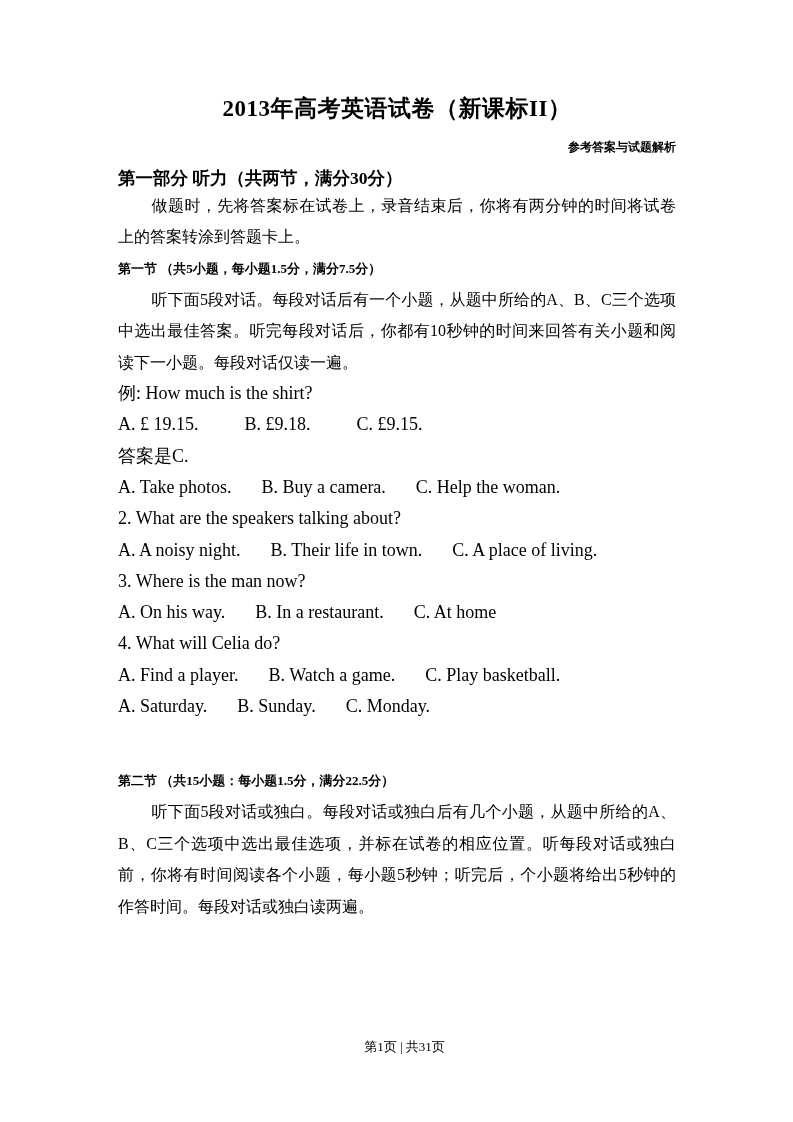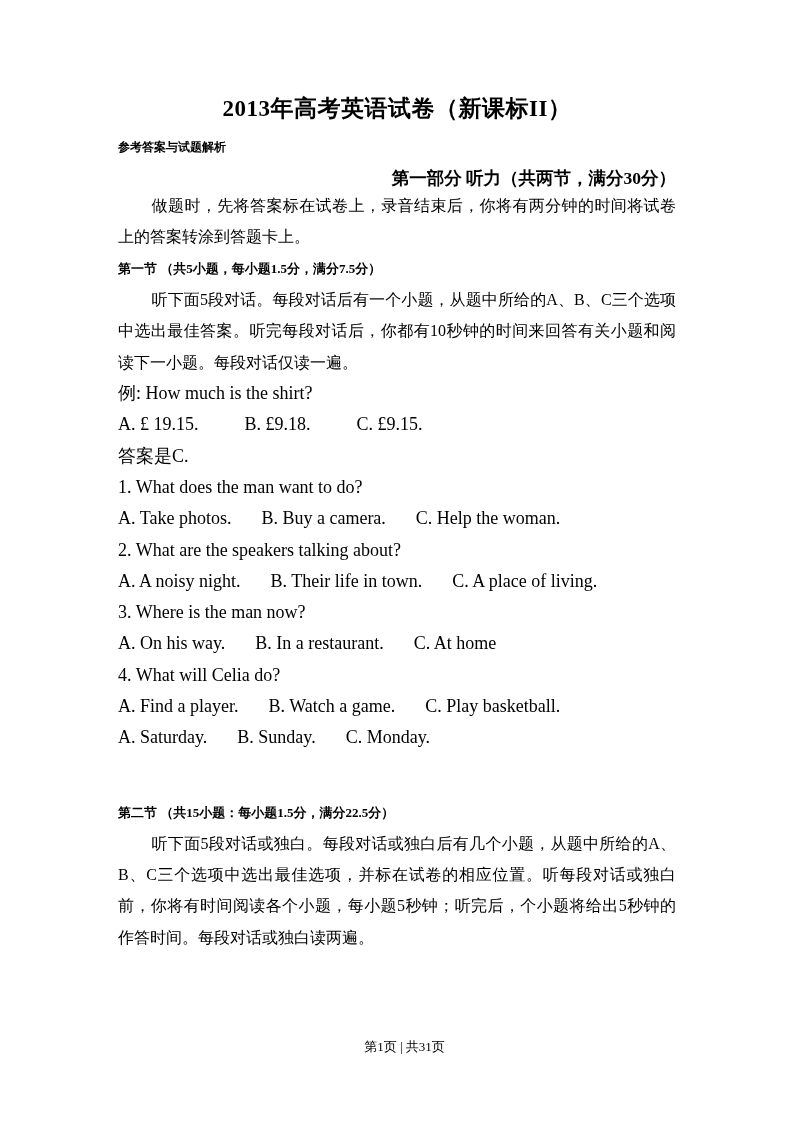--- a/index.html
+++ b/index.html
@@ -24,30 +24,29 @@
     font-size: 23px;
     font-weight: bold;
     text-align: center;
     line-height: 30px;
     margin: 0;
     letter-spacing: 0.5px;
   }
   .doc-subtitle {
     font-size: 12px;
     font-weight: bold;
-    text-align: left;
+    text-align: right;
     line-height: 15px;
     margin: 16px 0 0 0;
   }
   .part-heading {
     font-size: 17.5px;
     font-weight: bold;
     line-height: 24px;
     margin: 11px 0 0 0;
-    text-align: right;
   }
   .section-heading {
     font-size: 13px;
     font-weight: bold;
     line-height: 31px;
     margin: 0;
   }
   .section-heading.spaced-before {
     margin-top: 43px;
   }
@@ -89,21 +88,20 @@
 
     <div class="section-heading">第一节 （共5小题，每小题1.5分，满分7.5分）</div>
     <p class="para">听下面5段对话。每段对话后有一个小题，从题中所给的A、B、C三个选项中选出最佳答案。听完每段对话后，你都有10秒钟的时间来回答有关小题和阅读下一小题。每段对话仅读一遍。</p>
 
     <div class="qline">例: How much is the shirt?</div>
     <div class="qline options wide">
       <span>A. £ 19.15.</span><span>B. £9.18.</span><span>C. £9.15.</span>
     </div>
     <div class="qline">答案是C.</div>
 
-    <div class="qline">1. What does the man want to do?</div>
     <div class="qline options">
       <span>A. Take photos.</span><span>B. Buy a camera.</span><span>C. Help the woman.</span>
     </div>
 
     <div class="qline">2. What are the speakers talking about?</div>
     <div class="qline options">
       <span>A. A noisy night.</span><span>B. Their life in town.</span><span>C. A place of living.</span>
     </div>
 
     <div class="qline">3. Where is the man now?</div>

